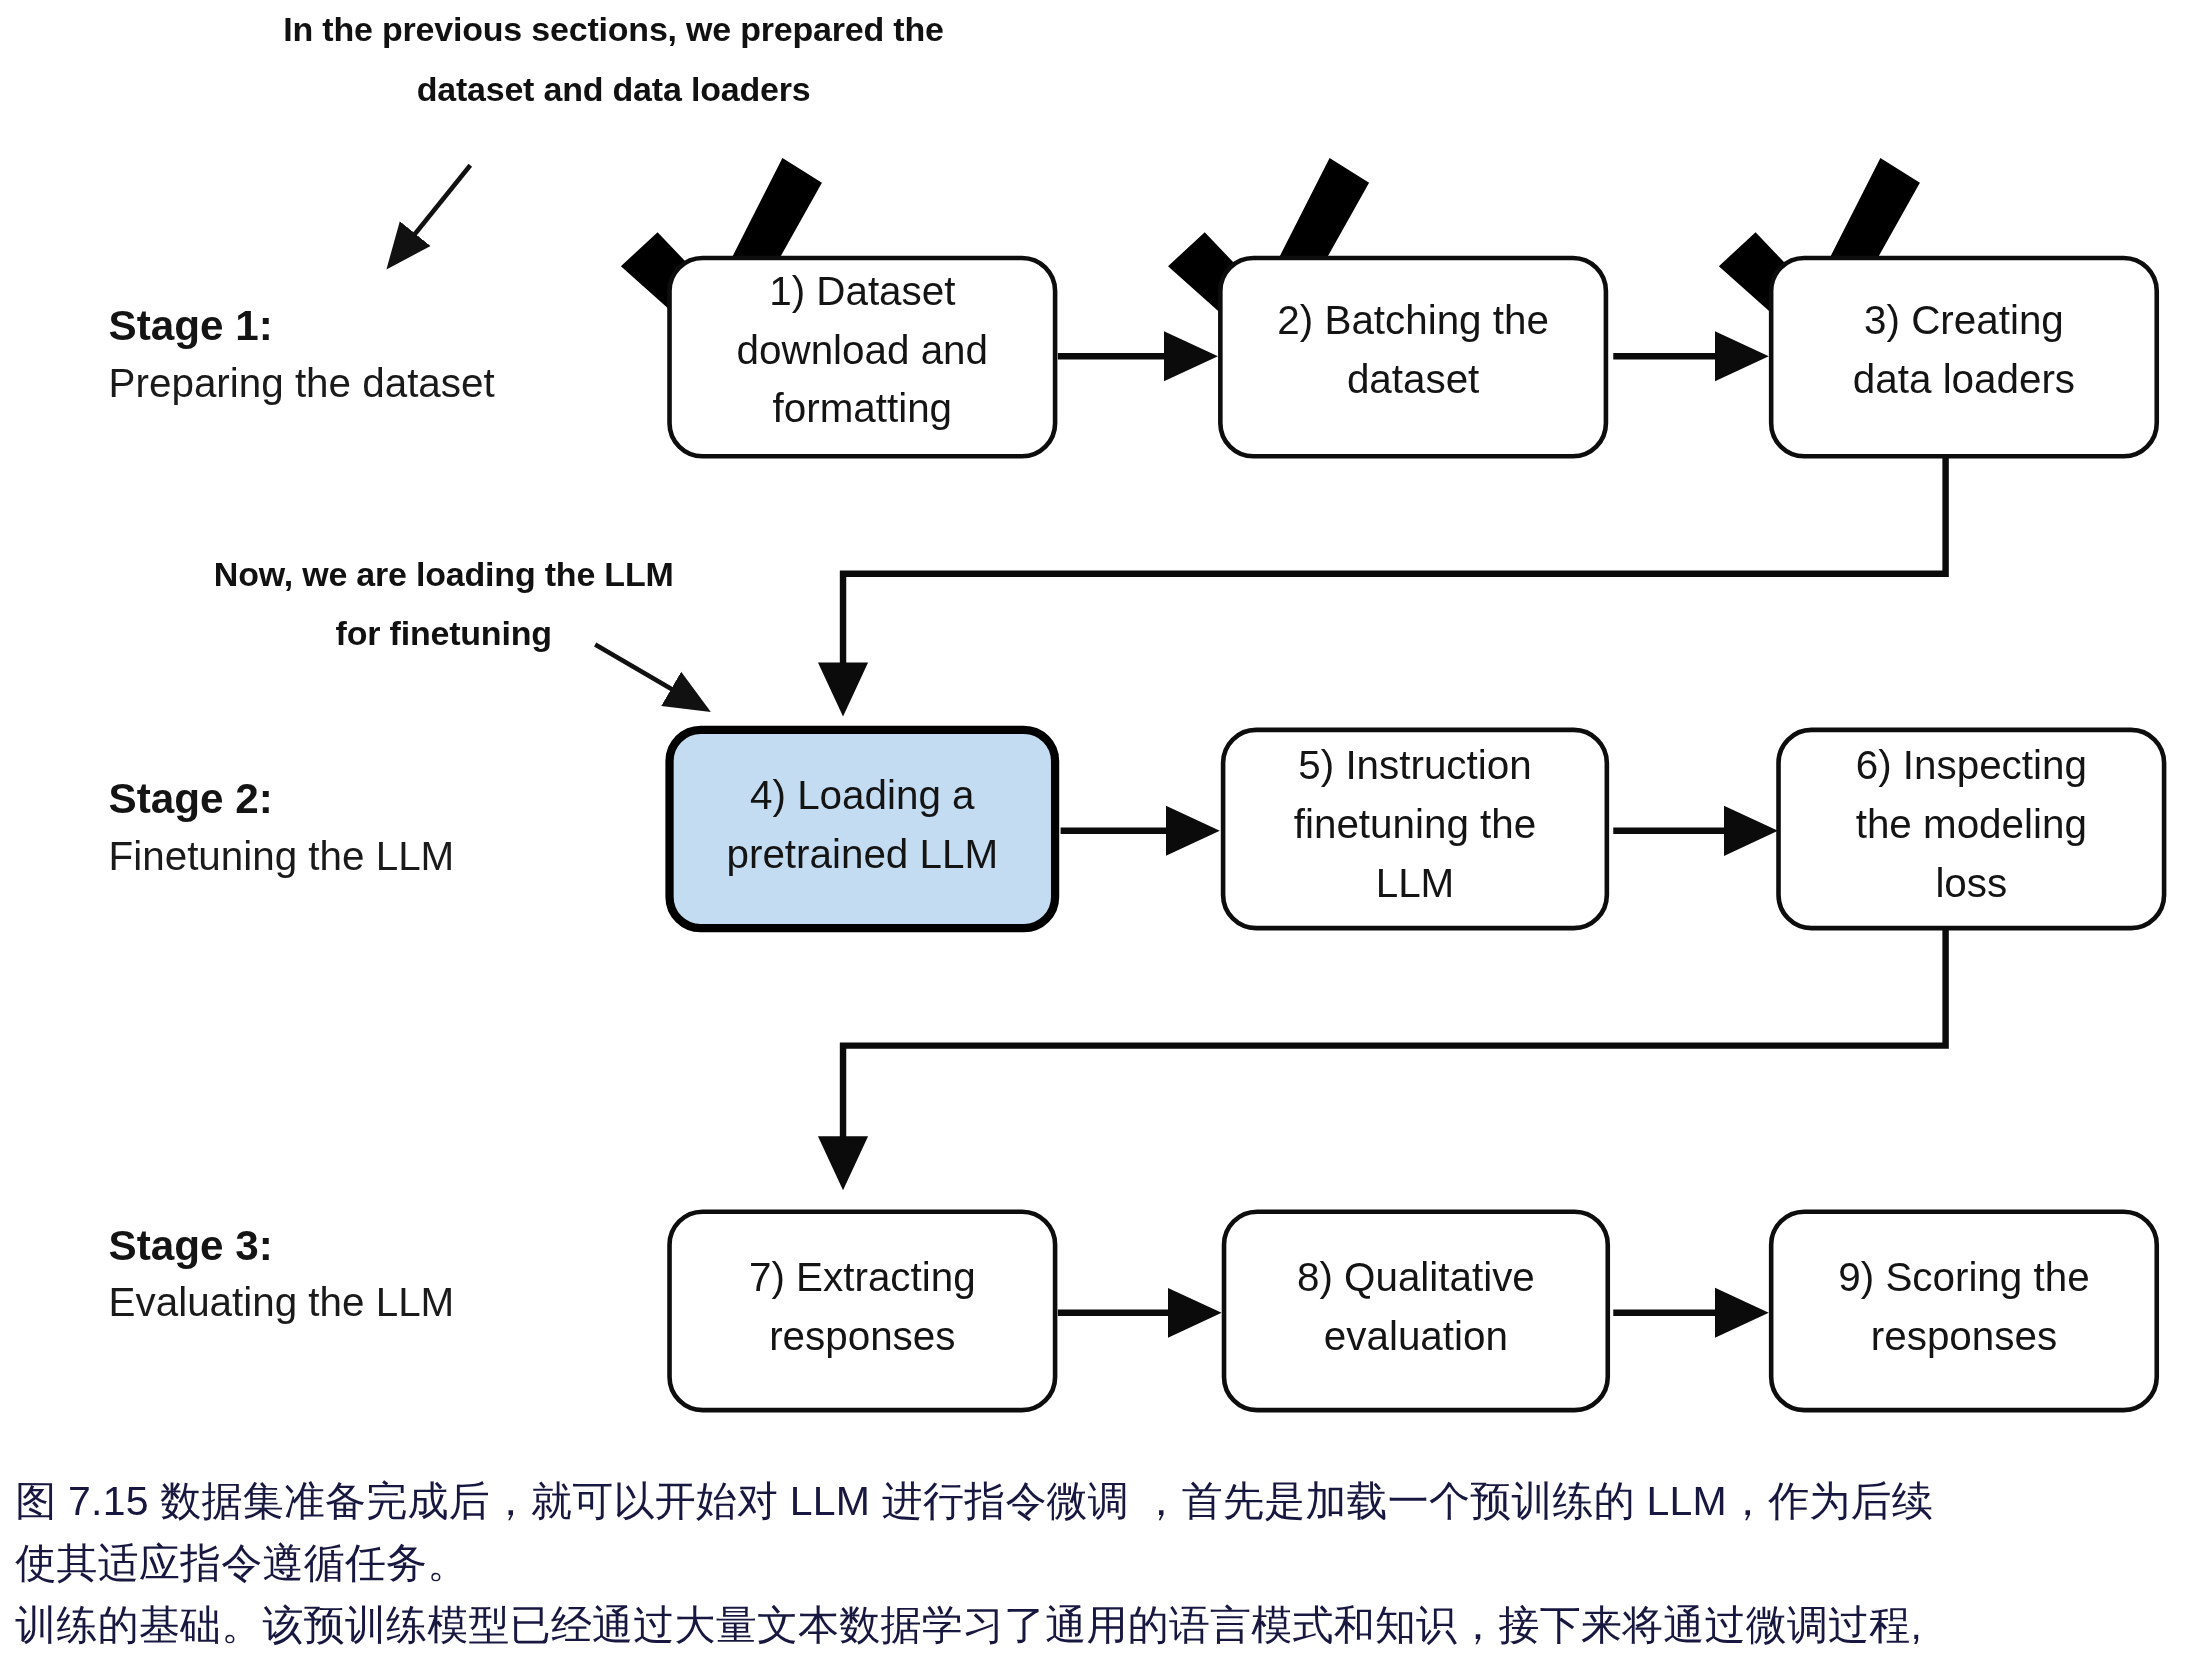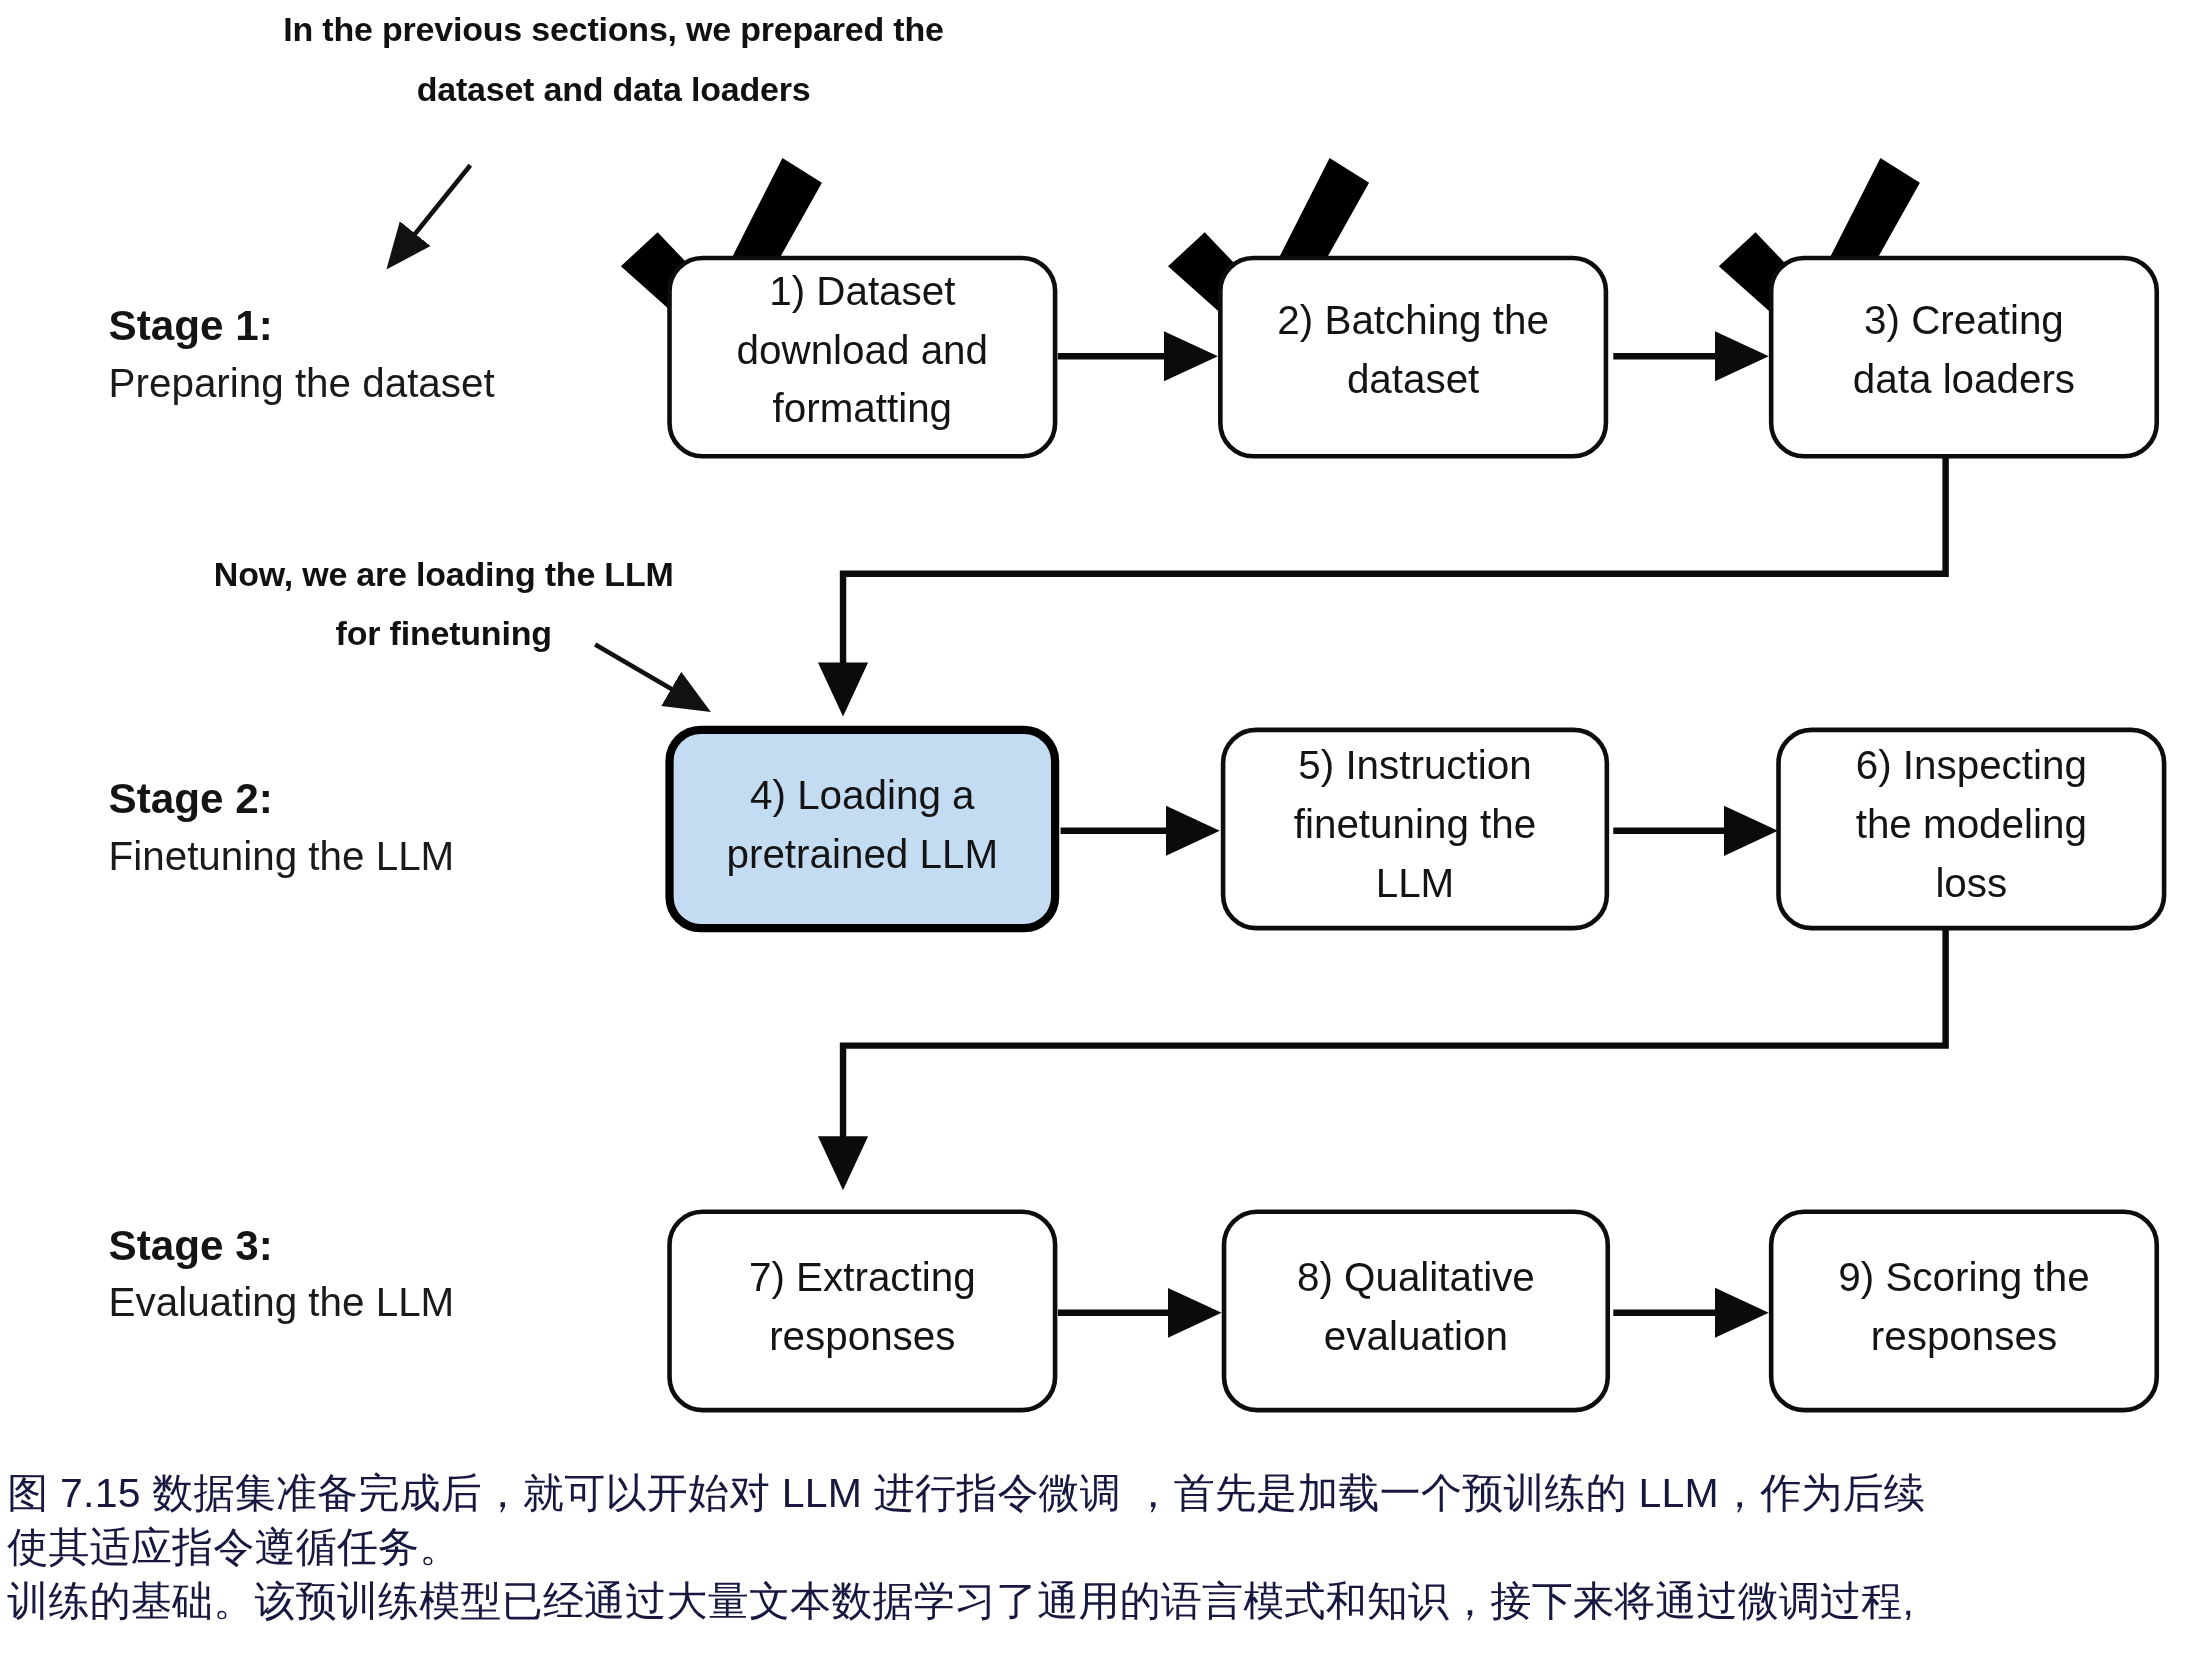--- a/index.html
+++ b/index.html
@@ -16,21 +16,21 @@
 
   .nodebox{fill:#ffffff;stroke:#0d0d0d;stroke-width:5;}
   .nodebox.hl{fill:#c4dcf2;stroke:#000000;stroke-width:9;}
   .link{stroke:#0b0b0b;stroke-width:7;fill:none;}
   .link-thin{stroke:#111111;stroke-width:5;fill:none;}
   .check{fill:#000000;}
 
   .caption{position:absolute;left:7.3px;top:1466px;width:2187px;
            font-family:"Liberation Sans",sans-serif;font-size:41px;line-height:1.32;
            color:#17173f;letter-spacing:0.2px;}
-  .caption p{margin:0;}
+  .caption p{margin:8px;}
 </style>
 </head>
 <body>
 
 <div id="root">
 
   <svg id="diagram" viewBox="0 0 2398 1818">
     <defs>
       <marker id="arw" markerWidth="9" markerHeight="9" refX="7.2" refY="4.5" orient="auto" markerUnits="strokeWidth">
         <path d="M0,0.6 L8.4,4.5 L0,8.4 z" fill="#0b0b0b"></path>

